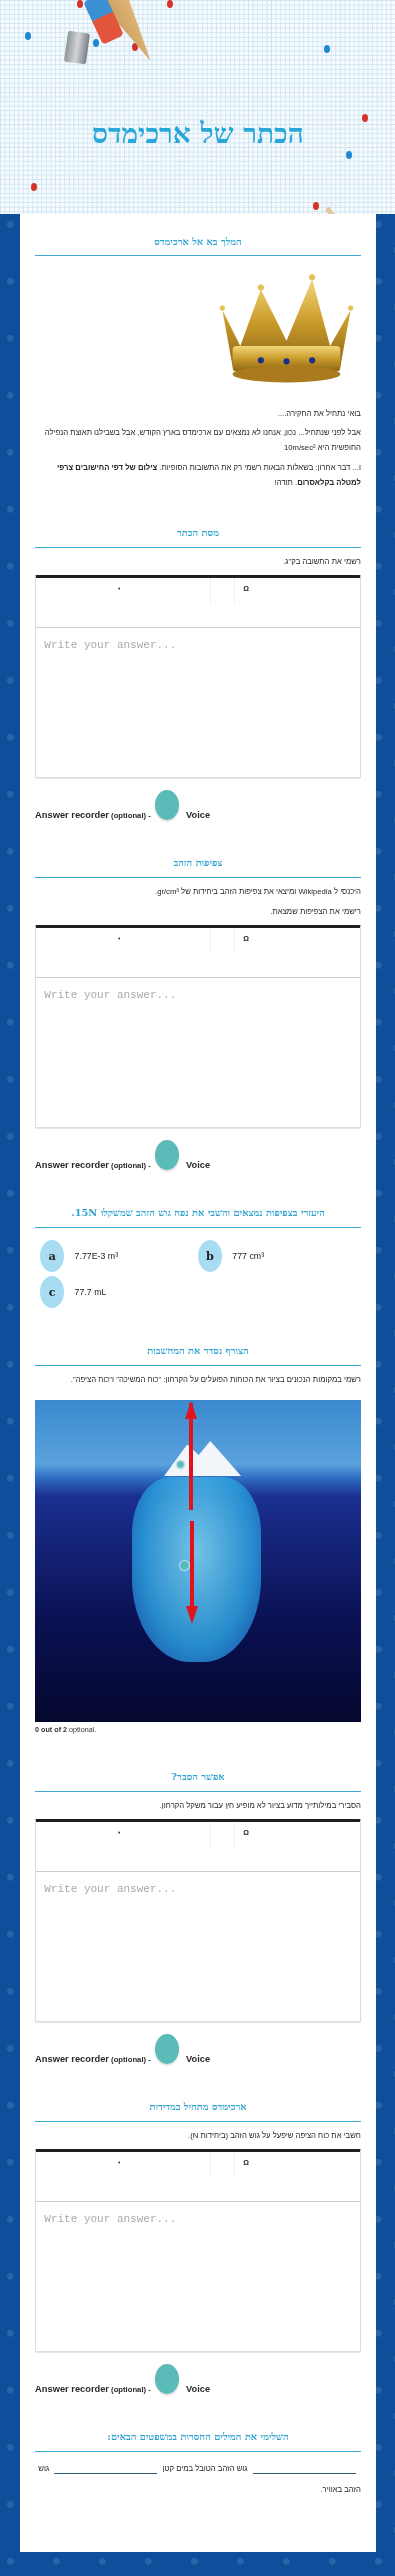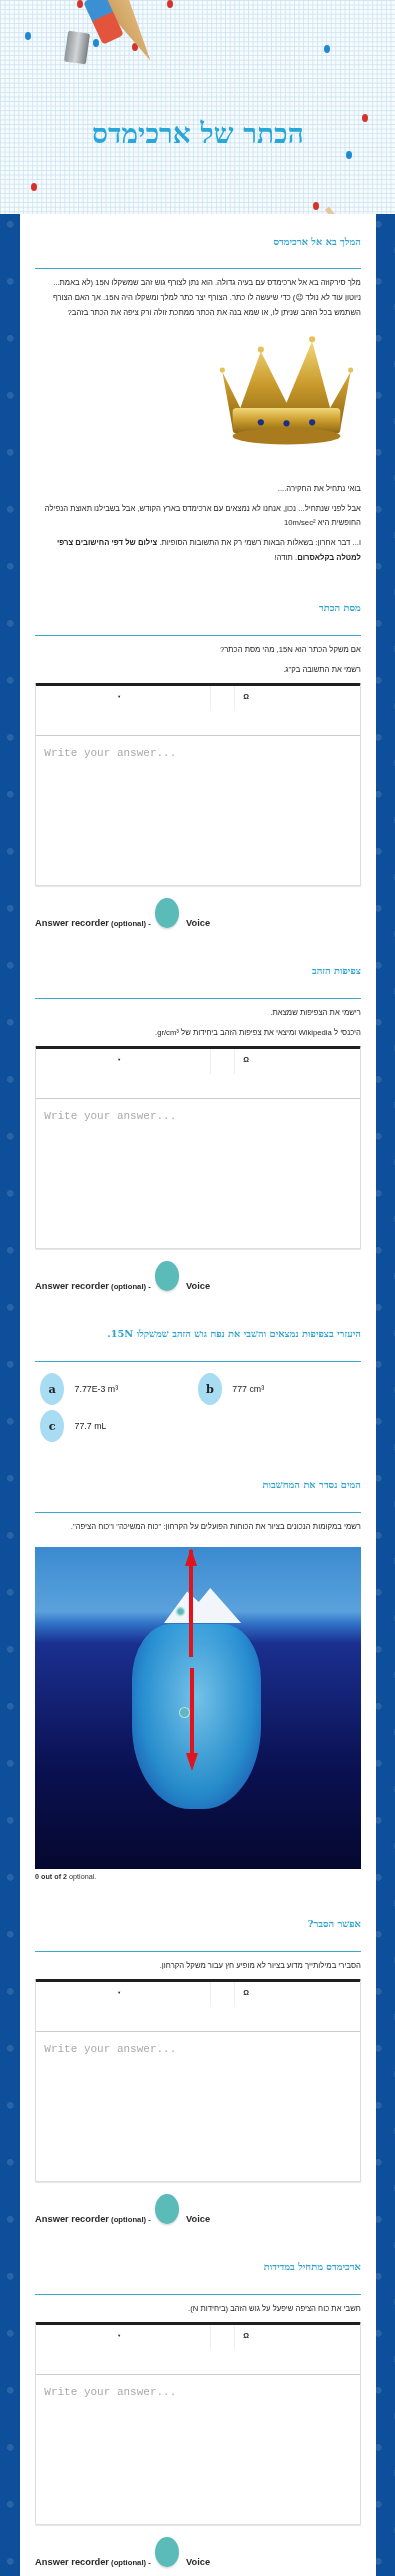--- a/index.html
+++ b/index.html
@@ -28,21 +28,21 @@
     background-image:
       radial-gradient(circle at 10.3px 10.3px, rgba(255,255,255,0.12) 3.1px, transparent 3.6px),
       radial-gradient(circle at 31px 36px, rgba(255,255,255,0.09) 5.2px, transparent 5.7px);
     background-size: 46px 57px;
     padding: 0 19.6px 20.6px;
     margin-top: -54px;
     position: relative;
   }
   .card { background: #fff; padding: 20.6px 15.5px 15.5px; position: relative; }
   .section { direction: rtl; margin-bottom: 36px; }
-  .sec-title { color: #2fa2cf; font-family: "DejaVu Serif", serif; font-size: 9.8px; line-height: 1.5; padding-bottom: 19px; border-bottom: 0.5px solid #3ba8cf; margin-bottom: 7.2px; }
+  .sec-title { color: #2fa2cf; font-family: "DejaVu Serif", serif; font-size: 9.8px; line-height: 1.5; padding-bottom: 6px; border-bottom: 0.5px solid #3ba8cf; margin-bottom: 7.2px; text-align: center; }
   p.body { font-size: 7.7px; line-height: 1.9; margin-bottom: 5.2px; color: #262626; }
   p.body b { font-weight: bold; }
   .crown { width: 149px; height: 118px; margin-top: 5.2px; margin-left: auto; direction: ltr; }
   .editor { direction: ltr; border: 0.5px solid #ddd; border-top: 3.1px solid #1f1f1f; border-radius: 1.5px; margin-top: 5.2px; box-shadow: 0 0.5px 1px rgba(0,0,0,0.1); }
   .toolbar { height: 50px; border-bottom: 1px solid #ccc; display: flex; }
   .toolbar .sel { width: 175px; border-right: 0.5px solid #eee; height: 25px; position: relative; }
   .toolbar .sel .caret { position: absolute; left: 82px; top: 8.2px; font-size: 4.6px; }
   .toolbar .gap { width: 24px; border-right: 0.5px solid #eee; height: 25px; }
   .toolbar .omega { padding: 6.2px 0 0 8.2px; font-weight: bold; font-size: 7.2px; cursor: pointer; }
   textarea.answer { display: block; width: 100%; height: 149px; border: none; resize: none; padding: 11.3px 8.2px; font-family: Liberation Mono, monospace; font-size: 11px; color: #333; outline: none; }
@@ -86,48 +86,46 @@
   <div class="sharpener"></div>
   <div class="pencil"></div>
   <h1 class="hero-title">הכתר של ארכימדס</h1>
 </div>
 
 <div class="bg-band">
  <div class="card">
 
   <div class="section">
     <h2 class="sec-title">המלך בא אל ארכימדס</h2>
-    <p class="body">מלך סירקוזה בא אל ארכימדס עם בעיה גדולה. הוא נתן לצורף גוש זהב שמשקלו 15N (לא באמת... ניוטון עוד לא נולד 😉) כדי שיעשה לו כתר. הצורף יצר כתר למלך ומשקלו היה 15N. אך האם הצורף השתמש בכל הזהב שניתן לו, או שמא בנה את הכתר ממתכת זולה ורק ציפה את הכתר בזהב?</p>
     <svg class="crown" viewBox="0 0 290 230">
       <defs>
             <linearGradient id="g" x1="0" y1="0" x2="0" y2="1">
               <stop offset="0" stop-color="#f3d77a"></stop>
               <stop offset="0.5" stop-color="#c99a2a"></stop>
               <stop offset="1" stop-color="#8a6414"></stop>
             </linearGradient>
           </defs>
       <polygon points="20,80 55,150 95,40 145,140 195,20 230,150 270,80 250,190 40,190" fill="url(#g)"></polygon>
       <rect x="40" y="150" width="210" height="50" rx="8" fill="url(#g)"></rect>
       <ellipse cx="145" cy="205" rx="105" ry="16" fill="#a97b1e"></ellipse>
       <circle cx="95" cy="178" r="6" fill="#1b2f8a"></circle>
           <circle cx="145" cy="180" r="6" fill="#1b2f8a"></circle>
           <circle cx="195" cy="178" r="6" fill="#1b2f8a"></circle>
       <circle cx="95" cy="36" r="6" fill="#e4c25a"></circle>
           <circle cx="195" cy="16" r="6" fill="#e4c25a"></circle>
           <circle cx="20" cy="76" r="5" fill="#e4c25a"></circle>
           <circle cx="270" cy="76" r="5" fill="#e4c25a"></circle>
     </svg>
-    <p class="body" style="margin-top:31px">בואי נתחיל את החקירה....</p>
+    <p class="body" style="margin-top:18px">בואי נתחיל את החקירה....</p>
     <p class="body">אבל לפני שנתחיל... נכון, אנחנו לא נמצאים עם ארכימדס בארץ הקודש, אבל בשבילנו תאוצת הנפילה החופשית היא 10m/sec²</p>
     <p class="body"><span>ו... דבר אחרון: בשאלות הבאות רשמי רק את התשובות הסופיות. </span><b>צילום של דפי החישובים צרפי למטלה בקלאסרום</b><span>. תודה!</span></p>
   </div>
 
   <div class="section">
     <h2 class="sec-title">מסת הכתר</h2>
-    <p class="body">אם משקל הכתר הוא 15N, מהי מסת הכתר?</p>
     <p class="body">רשמי את התשובה בק"ג.</p>
     <div class="editor">
       <div class="toolbar">
         <div class="sel">
               <span class="caret">▾</span>
             </div>
         <div class="gap"></div>
         <div class="omega">Ω</div>
       </div>
       <textarea class="answer" placeholder="Write your answer..." style=""></textarea>
@@ -135,22 +133,22 @@
     <div class="recorder">
       <span>Answer recorder</span>
       <span class="opt">(optional) -</span>
       <div class="rec-btn"></div>
       <span>Voice</span>
     </div>
   </div>
 
   <div class="section">
     <h2 class="sec-title">צפיפות הזהב</h2>
+    <p class="body">היכנסי ל Wikipedia ומיצאי את צפיפות הזהב ביחידות של gr/cm³.</p>
     <p class="body">רישמי את הצפיפות שמצאת.</p>
-    <p class="body">היכנסי ל Wikipedia ומיצאי את צפיפות הזהב ביחידות של gr/cm³.</p>
     <div class="editor">
       <div class="toolbar">
         <div class="sel">
               <span class="caret">▾</span>
             </div>
         <div class="gap"></div>
         <div class="omega">Ω</div>
       </div>
       <textarea class="answer" placeholder="Write your answer..." style=""></textarea>
     </div>
@@ -174,21 +172,21 @@
             <span class="val">777 cm³</span>
           </div>
       <div class="opt-item">
             <span class="letter">c</span>
             <span class="val">77.7 mL</span>
           </div>
     </div>
   </div>
 
   <div class="section">
-    <h2 class="sec-title">המים נסדר את המחשבות</h2>
+    <h2 class="sec-title">הצורף נסדר את המחשבות</h2>
     <p class="body">רשמי במקומות הנכונים בציור את הכוחות הפועלים על הקרחון: "כוח המשיכה" ו"כוח הציפה".</p>
     <div class="iceberg">
       <div class="berg-under"></div>
       <div class="berg-top"></div>
       <div class="arrow-up"></div>
       <div class="arrow-down"></div>
       <div class="hotspot" style="left:140px;top:59px"></div>
       <div class="hotspot" style="left:144px;top:160px"></div>
     </div>
     <div class="progress"><b>0 out of 2</b><span> optional.</span></div>

